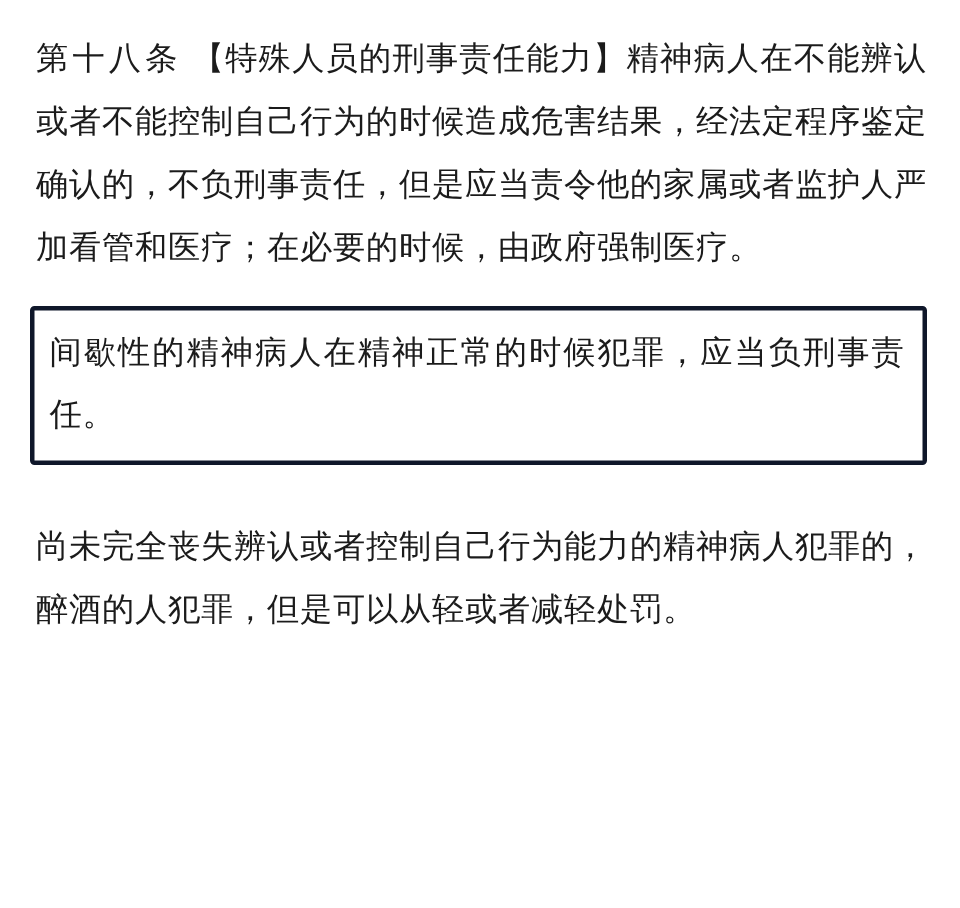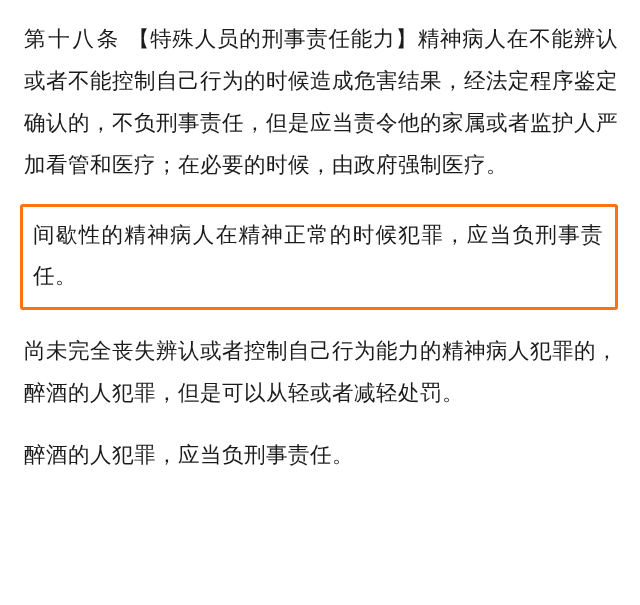--- a/index.html
+++ b/index.html
@@ -32,24 +32,24 @@
   .para.first {
     margin-bottom: 18px;
   }
   .para .lead {
     letter-spacing: 2.5px;
   }
   .para .bracket {
     letter-spacing: 0.5px;
   }
   .highlight-box {
-    border: 3px solid #f97316;
+    border: 3px solid #0f172a;
     border-radius: 3px;
     padding: 8px 12px 10px 10px;
-    margin: 0 0 20px -4px;
+    margin: 0 0 33px -4px;
     box-sizing: border-box;
   }
   .highlight-box .para {
     line-height: 41px;
   }
   .para.spaced {
     margin-bottom: 20px;
   }
   .para.last {
     margin-bottom: 0;
@@ -64,15 +64,14 @@
     <span class="lead">第十八条</span>
     <span class="bracket">【特殊人员的刑事责任能力】</span><span>精神病人在不能辨认或者不能控制自己行为的时候造成危害结果，经法定程序鉴定确认的，不负刑事责任，但是应当责令他的家属或者监护人严加看管和医疗；在必要的时候，由政府强制医疗。</span>
   </p>
 
   <div class="highlight-box">
     <p class="para">间歇性的精神病人在精神正常的时候犯罪，应当负刑事责任。</p>
   </div>
 
   <p class="para spaced">尚未完全丧失辨认或者控制自己行为能力的精神病人犯罪的，醉酒的人犯罪，但是可以从轻或者减轻处罚。</p>
 
-  <p class="para last">醉酒的人犯罪，应当负刑事责任。</p>
 
 </div>
 
 </body></html>

